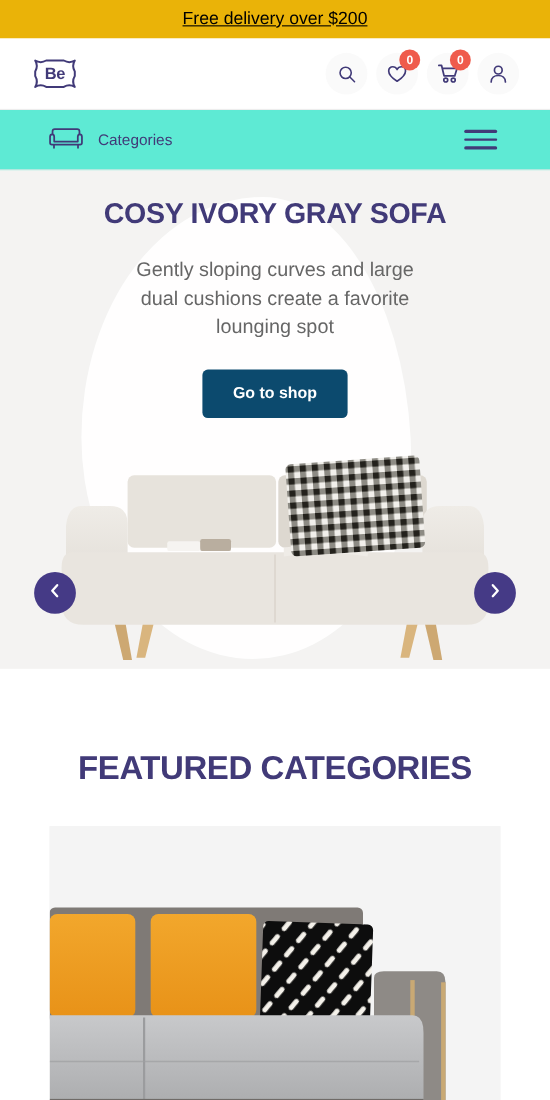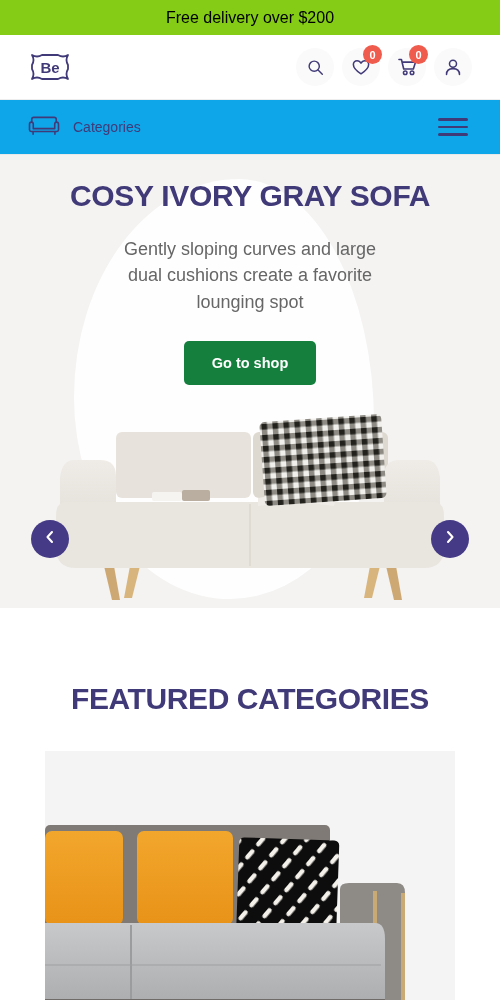--- a/index.html
+++ b/index.html
@@ -4,22 +4,22 @@
 <style>
   * { margin:0; padding:0; box-sizing:border-box; }
   html, body {
     width:500px; height:1000px;
     font-family:"Liberation Sans", sans-serif;
     background:#ffffff; overflow:hidden;
   }
 
   
   .announce {
-    height:35px; background:#84cc16;
-    display:flex; align-items:center; justify-content:center;
+    height:35px; background:#eab308;
+    display:flex; align-items:center; justify-content:center;text-decoration:underline;
   }
 
   
   .header {
     height:65px; background:#ffffff;
     display:flex; align-items:center; justify-content:space-between;
     padding:0 28px; border-bottom:1px solid #ededed;
   }
   .logo { display:flex; align-items:center; }
   .logo-mark {
@@ -42,23 +42,23 @@
     position:absolute; top:-3px; right:-2px;
     min-width:19px; height:19px; border-radius:50%;
     background:#ef5b4c; color:#fff;
     font-size:11px; font-weight:bold;
     display:flex; align-items:center; justify-content:center;
     padding:0 3px; z-index:3;
   }
 
   
   .catnav {
-    height:55px; background:#0ea5e9;
+    height:55px; background:#5eead4;
     display:flex; align-items:center; justify-content:space-between;
-    padding:0 28px; border-bottom:1px solid #e8e8e8;
+    padding:0 44px; border-bottom:1px solid #e8e8e8;
   }
   .catnav-left { display:flex; align-items:center; gap:13px; cursor:pointer; }
   .catnav-label { font-size:14px; color:#413a78; font-weight:500; }
   .hamburger { display:flex; flex-direction:column; gap:5px; cursor:pointer; padding:4px; }
   .hamburger span {
     display:block; width:30px; height:2.6px;
     background:#413a78; border-radius:2px;
   }
 
   
@@ -67,31 +67,31 @@
     background:#f4f3f2;
   }
   .hero-blob {
     position:absolute; left:74px; top:24px;
     width:300px; height:420px; background:#ffffff;
     border-radius:55% 45% 48% 52% / 52% 58% 42% 48%;
     opacity:.92;
   }
   .hero-inner { position:relative; z-index:2; padding-top:25px; text-align:center; }
   .hero-title {
-    font-size:30px; font-weight:bold; color:#413a78;
+    font-size:26px; font-weight:bold; color:#413a78;
     letter-spacing:-.3px; line-height:1.08; text-transform:uppercase;
     padding:0 60px;
   }
   .hero-sub {
     margin-top:24px; font-size:18px; color:#666666; line-height:1.45;
     padding:0 110px;
   }
   .hero-cta {
     margin-top:26px; display:inline-block;
-    background:#15803d; color:#ffffff;
+    background:#0c4a6e; color:#ffffff;
     font-size:14.5px; font-weight:bold;
     padding:14px 28px; border-radius:5px;
     border:none; cursor:pointer;
   }
   .arrow {
     position:absolute; top:365px; width:38px; height:38px;
     border-radius:50%; background:#453a86;
     display:flex; align-items:center; justify-content:center;
     cursor:pointer; z-index:5;
   }

